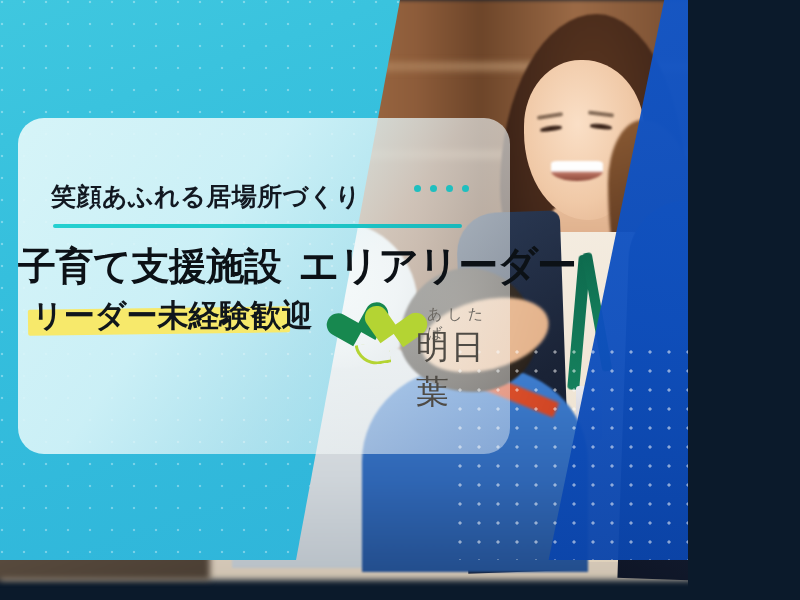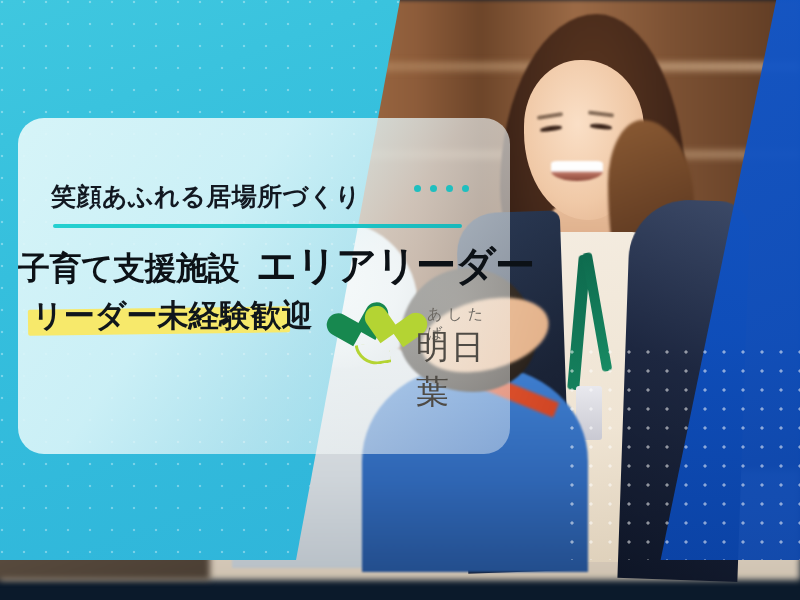--- a/index.html
+++ b/index.html
@@ -2,21 +2,21 @@
 <html><head>
 <meta charset="utf-8">
 <style>
   * { margin:0; padding:0; box-sizing:border-box; }
   html,body { width:800px; height:600px; overflow:hidden; }
   body {
     font-family:"Liberation Sans","DejaVu Sans",sans-serif;
     background:#0b1a2b;
     position:relative;
   }
-  .stage { position:absolute; inset:0; width:800px; height:600px; overflow:hidden; }
+  .stage { position:absolute; inset:0; width:688px; height:600px; overflow:hidden; }
 
   
   .photo { position:absolute; inset:0; overflow:hidden; }
   .photo .wall{
     position:absolute; left:0; top:0; width:800px; height:560px;
     background:
       linear-gradient(90deg,#b98a62 0%,#a9744c 12%,#7d4f31 22%,#8a5a38 30%,#a16c44 42%,
                       #8d5c3a 52%,#6d4529 60%,#9b6a46 72%,#7c5133 84%,#5d3a22 100%);
     filter:blur(2px);
   }
@@ -177,21 +177,21 @@
   .divider{
     position:absolute; left:53px; top:224px; width:409px; height:4px;
     background:linear-gradient(90deg,#24d0d0,#1cc4c6 70%,#19b8bb);
     border-radius:2px;
   }
 
   .title{
     position:absolute; left:18px; top:238px; width:500px;
     white-space:nowrap; color:#0c1116;
   }
-  .title .small{ font-size:32px; font-weight:700; letter-spacing:-.5px;margin-top:18px; }
+  .title .small{ font-size:38px; font-weight:700; letter-spacing:-.5px;margin-top:18px; }
   .title .big{ font-size:40px; font-weight:700; letter-spacing:-1px; margin-left:17px; }
 
   .bullets{ position:absolute; left:20px; top:296px; width:360px; }
   .bline{ position:relative; height:43px; }
   .bline .hl{
     position:absolute; left:8px; top:12px; height:26px;
     background:#f7e96b; border-radius:2px; z-index:0;
   }
   .bline.b1 .hl{ width:226px; transform:rotate(-1.2deg); }
   .bline.b2 .hl{ width:236px; transform:rotate(-1deg); }

